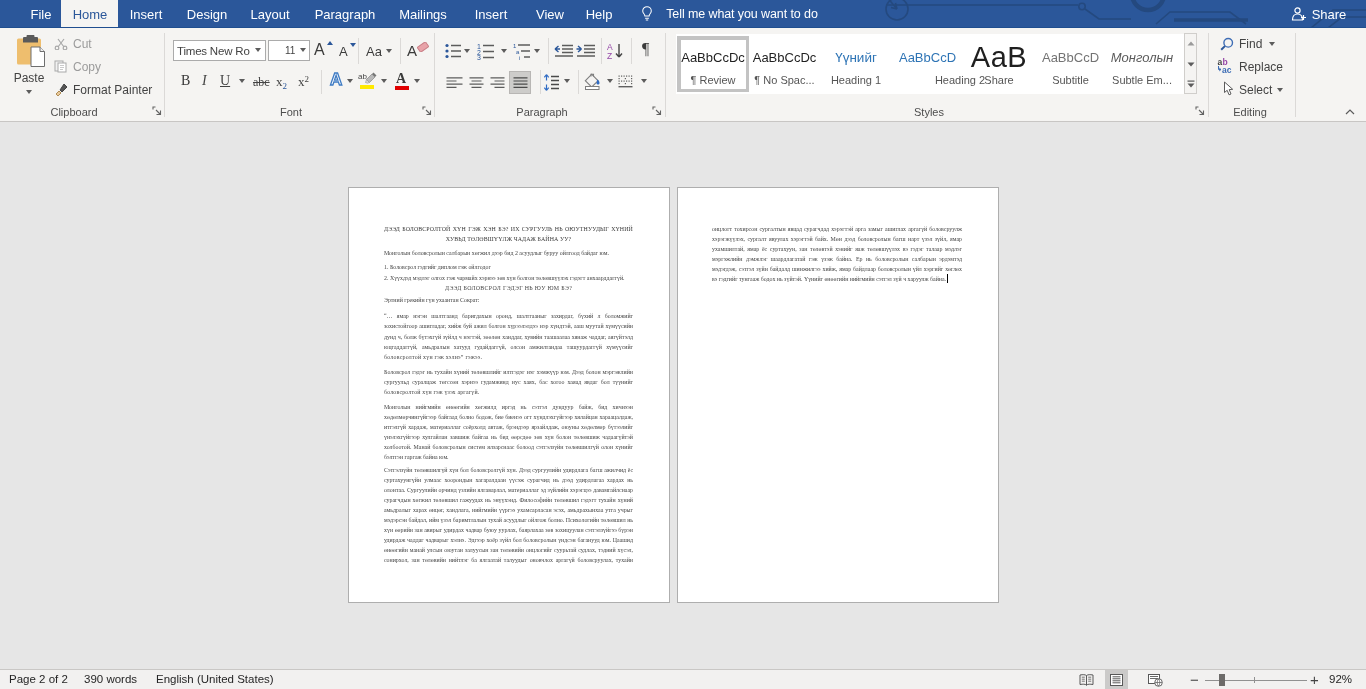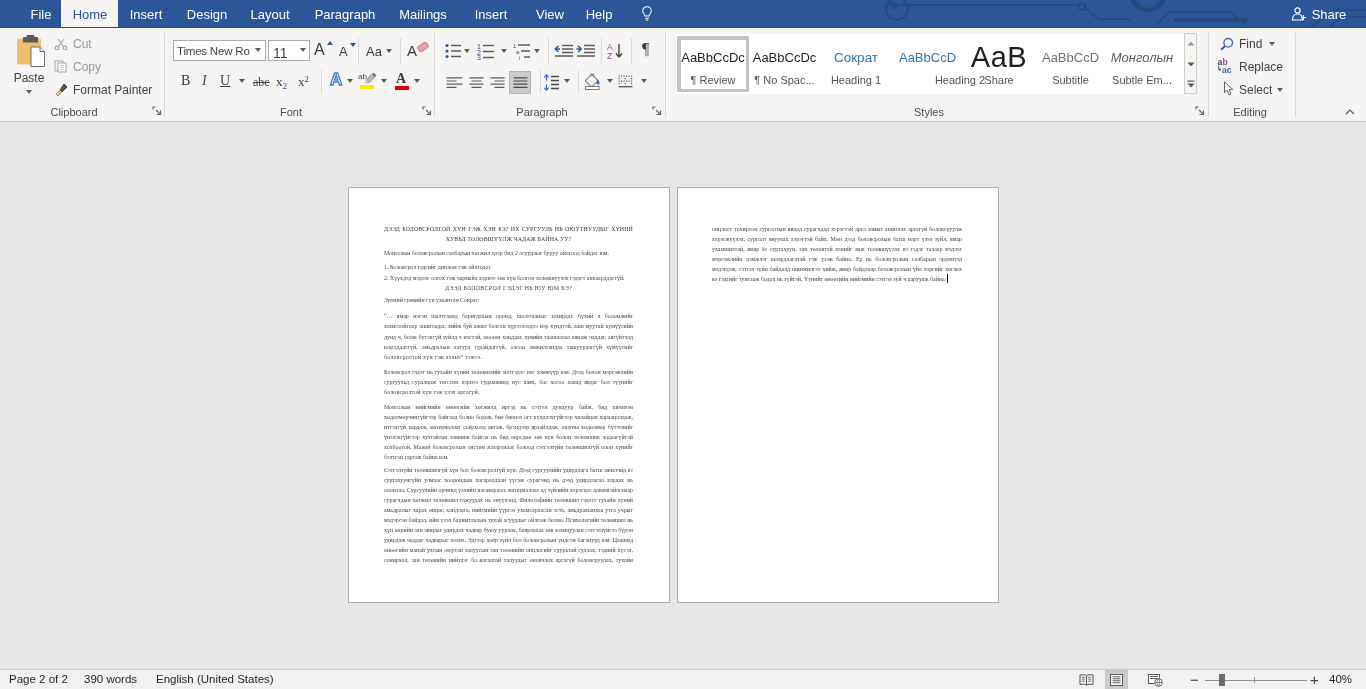--- a/index.html
+++ b/index.html
@@ -58,20 +58,21 @@
 <span class="tab" style="left:270px">Layout</span>
 <span class="tab" style="left:345px">Paragraph</span>
 <span class="tab" style="left:423px">Mailings</span>
 <span class="tab" style="left:491px">Insert</span>
 <span class="tab" style="left:550px">View</span>
 <span class="tab" style="left:599px">Help</span>
 <svg width="12" height="17" style="position:absolute;left:641px;top:5px" viewBox="0 0 14 18" fill="none" stroke="#fff" stroke-width="1.2">
 <path d="M7 1 a5 5 0 0 1 5 5 c0 2.2 -1.5 3.2 -2.2 4.6 l-0.3 1.4 h-5 l-0.3 -1.4 C3.5 9.2 2 8.2 2 6 a5 5 0 0 1 5 -5 z"></path>
 <path d="M4.8 14.5 h4.4 M5.6 16.5 h2.8"></path>
 </svg>
+<span class="tab" style="left:742px;font-size:12.5px;letter-spacing:-0.1px">Tell me what you want to do</span>
 <svg width="16" height="16" style="position:absolute;left:1291px;top:6px" viewBox="0 0 16 16" fill="none" stroke="#fff" stroke-width="1.2">
 <circle cx="6.5" cy="4.5" r="2.6"></circle>
         <path d="M1.5 14 c0 -4 2.2 -6 5 -6 c2.8 0 5 2 5 6z"></path>
 <path d="M12.5 9 v5 M10 11.5 h5"></path>
 </svg>
 <span class="tab" style="left:1329px">Share</span>
 </div>
 <div id="ribbon"></div>
 <div id="rc">
 <div class="gsep" style="left:164px"></div>
@@ -123,21 +124,21 @@
 <svg class="abs" style="left:54px;top:82px" width="15" height="14" viewBox="0 0 15 14">
         <path d="M2 12 l3 -3 2 2 -3 3 z" fill="#e8c89a" stroke="#b08d55"></path>
         <path d="M6 8 l4 -6 3 3 -5 5 z" fill="#555" stroke="#444"></path>
       </svg>
 <div class="btxt abs" style="left:73px;top:83px">Format Painter</div>
 
 <div class="abs" style="left:173px;top:40px;width:93px;height:21px;background:#fff;border:1px solid #ababab"></div>
 <div class="btxt abs" style="left:177px;top:45px;font-size:11.5px;letter-spacing:-0.2px">Times New Ro</div>
 <div class="caret" style="left:255px;top:48px"></div>
 <div class="abs" style="left:268px;top:40px;width:42px;height:21px;background:#fff;border:1px solid #ababab"></div>
-<div class="btxt abs" style="left:273px;top:45px;font-size:14px">11</div>
+<div class="btxt abs" style="left:285px;top:45px;font-size:10px">11</div>
 <div class="caret" style="left:300px;top:48px"></div>
 <div class="abs btxt" style="left:314px;top:41px;font-size:16px;color:#3b3b3b">A</div>
 <svg class="abs" style="left:326px;top:40px" width="8" height="7" viewBox="0 0 8 7">
         <path d="M1 5 L4 1 L7 5 z" fill="#2b579a"></path>
       </svg>
 <div class="abs btxt" style="left:339px;top:44px;font-size:13px;color:#3b3b3b">A</div>
 <svg class="abs" style="left:349px;top:41px" width="8" height="7" viewBox="0 0 8 7">
         <path d="M1 2 L4 6 L7 2 z" fill="#2b579a"></path>
       </svg>
 <div class="gsep" style="left:358px;top:38px;height:26px"></div>
@@ -271,21 +272,21 @@
         <path d="M0.5 0.5 L4 4.5 L7.5 0.5 z" fill="#5c5c5c"></path>
       </svg>
 <svg class="abs" style="left:1186.5px;top:80px" width="8" height="9" viewBox="0 0 8 9">
         <rect x="0.5" y="0.5" width="7" height="1.2" fill="#5c5c5c"></rect>
         <path d="M0.5 3.5 L4 7.5 L7.5 3.5 z" fill="#5c5c5c"></path>
       </svg>
 <div class="stysample" style="left:713px">AaBbCcDc</div>
 <div class="styname" style="left:713px">¶ Review</div>
 <div class="stysample" style="left:784.5px">AaBbCcDc</div>
 <div class="styname" style="left:784.5px">¶ No Spac...</div>
-<div class="stysample" style="left:856px;color:#2e74b5;font-size:13.5px">Сократ</div>
+<div class="stysample" style="left:856px;color:#2e74b5;font-size:13.5px">Үүнийг</div>
 <div class="styname" style="left:856px">Heading 1</div>
 <div class="stysample" style="left:927.5px;color:#2e74b5">AaBbCcD</div>
 <div class="styname" style="left:960px">Heading 2</div>
 <div class="stysample" style="left:999px;top:41px;font-size:29px;font-weight:400;letter-spacing:0.5px">AaB</div>
 <div class="styname" style="left:999px">Share</div>
 <div class="stysample" style="left:1070.5px;color:#737373">AaBbCcD</div>
 <div class="styname" style="left:1070.5px">Subtitle</div>
 <div class="stysample" style="left:1142px;color:#5a5a5a;font-style:italic">Монголын</div>
 <div class="styname" style="left:1142px">Subtle Em...</div>
 
@@ -366,14 +367,14 @@
         <rect x="0.5" y="0.5" width="11" height="9" fill="#fff" stroke="#585858"></rect>
         <path d="M2 2.5 h8 M2 4.5 h8" stroke="#585858" stroke-width="0.9"></path>
         <circle cx="10.5" cy="8.5" r="3.8" fill="#fff" stroke="#585858" stroke-width="0.9"></circle>
         <path d="M7 8.5 h7 M10.5 5 c-1.8 2 -1.8 5 0 7 c1.8 -2 1.8 -5 0 -7z" fill="none" stroke="#585858" stroke-width="0.7"></path>
       </svg>
 <div class="st" style="left:1190px;font-size:15px;color:#444">−</div>
 <div class="abs" style="left:1205px;top:9.5px;width:102px;height:1px;background:#919191"></div>
 <div class="abs" style="left:1254px;top:7px;width:1px;height:6px;background:#919191"></div>
 <div class="abs" style="left:1219px;top:4px;width:6px;height:12px;background:#6d6b69"></div>
 <div class="st" style="left:1310px;font-size:15px;color:#444">+</div>
-<span class="st" style="left:1329px">40%</span>
+<span class="st" style="left:1329px">92%</span>
 </div>
 </div>
 </body></html>

